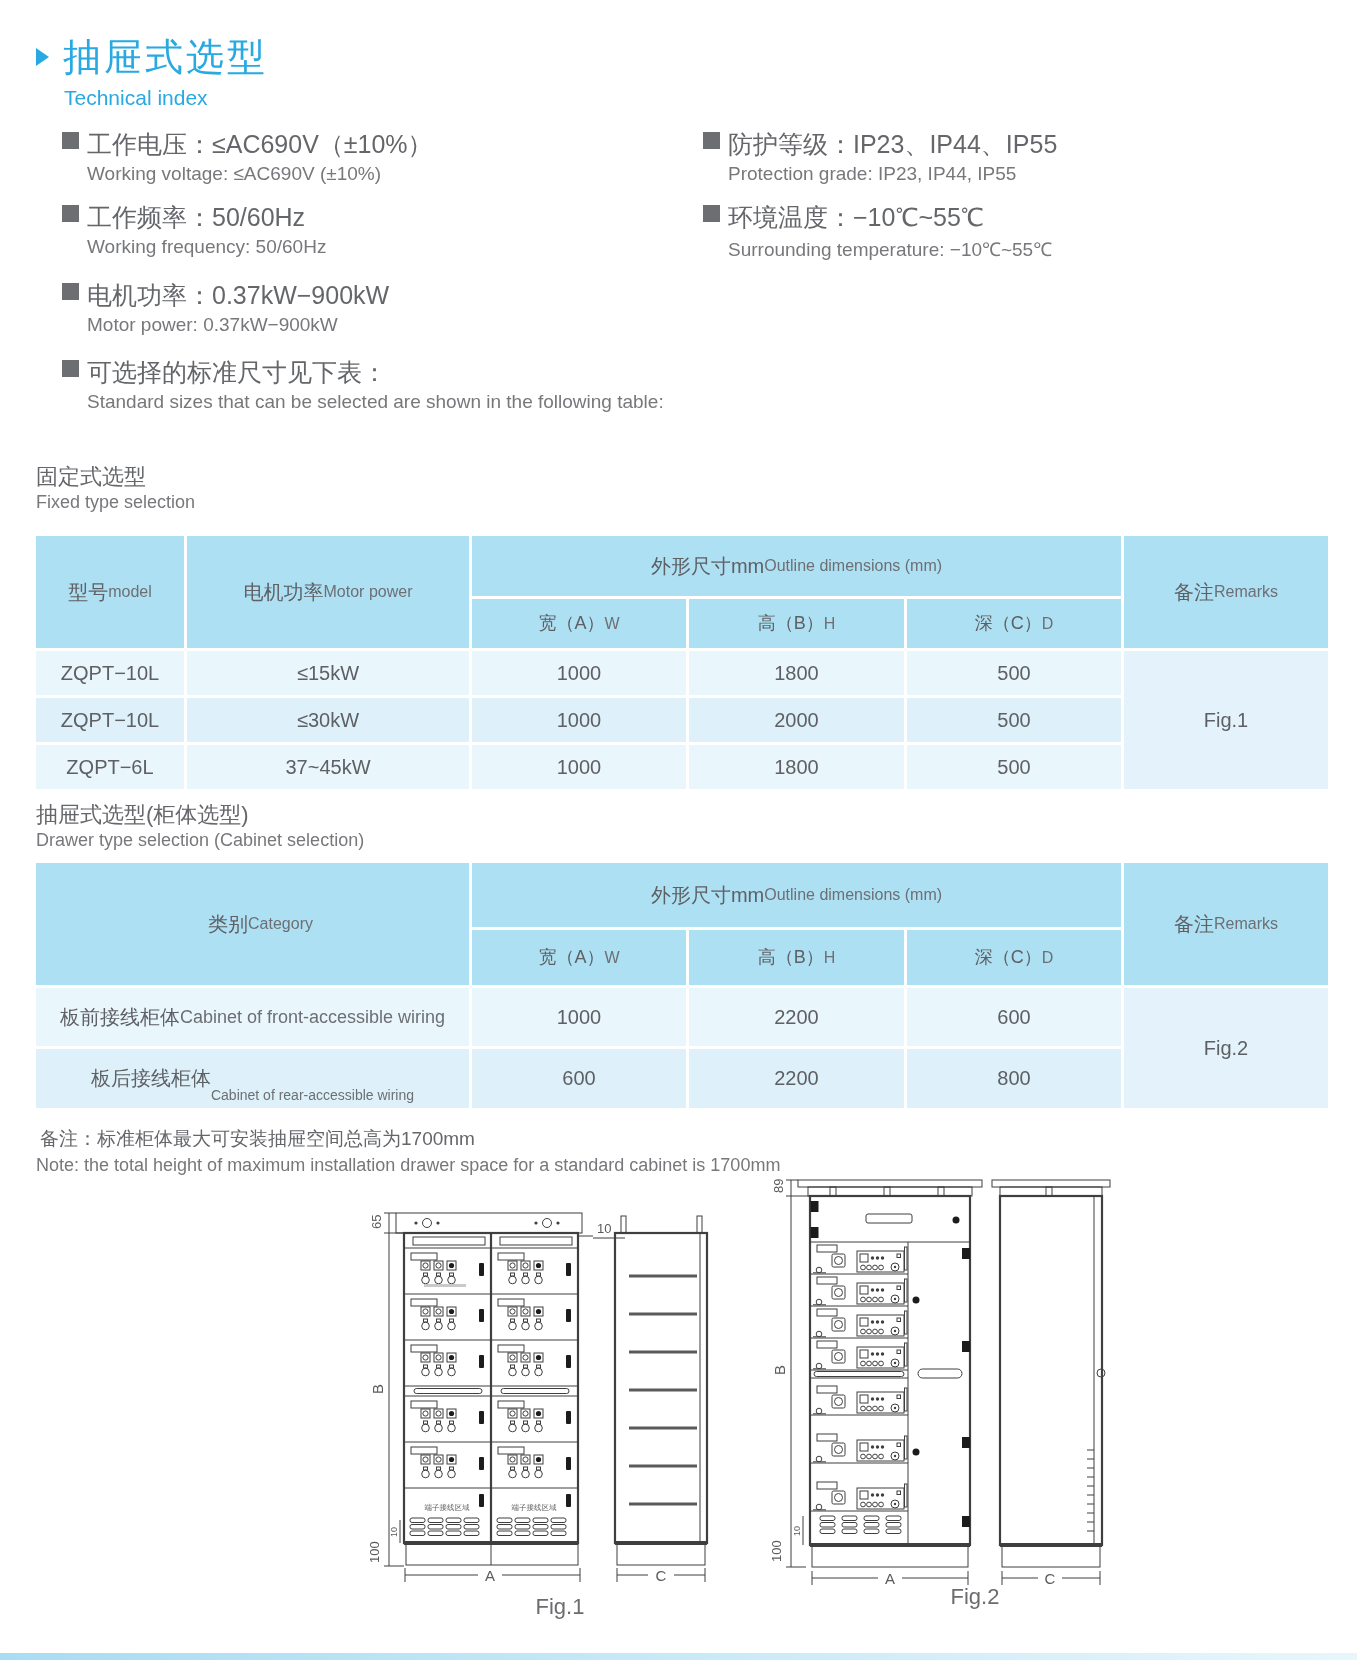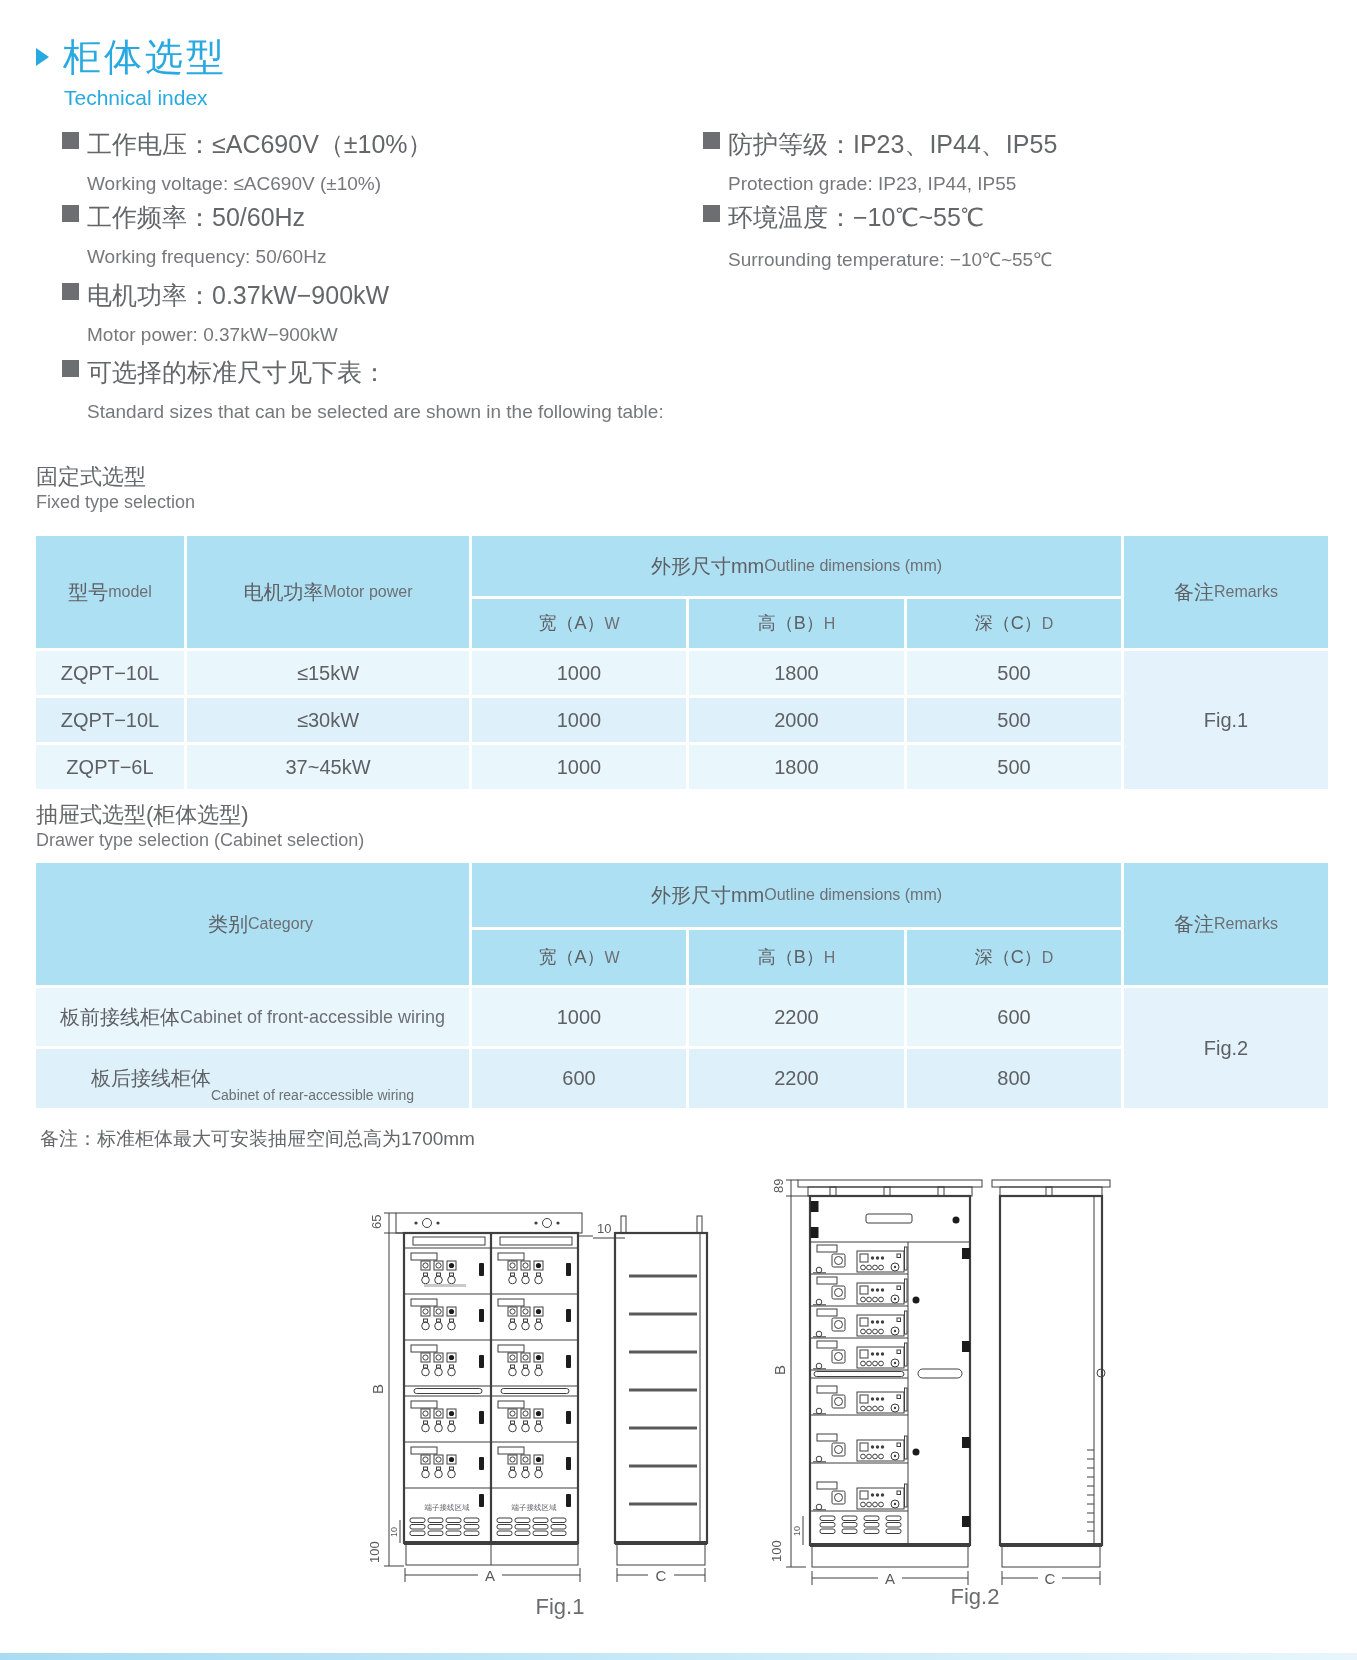--- a/index.html
+++ b/index.html
@@ -8,21 +8,21 @@
   
   .title-arrow{position:absolute;left:36px;top:48px;width:0;height:0;
     border-left:13px solid #29a9e1;border-top:9px solid transparent;border-bottom:9px solid transparent;}
   .title-zh{position:absolute;left:63px;top:32px;font-size:38px;letter-spacing:3px;color:#29a9e1;}
   .title-en{position:absolute;left:64px;top:86px;font-size:21px;color:#29a9e1;}
   
   .spec{position:absolute;}
   .spec .row{display:flex;align-items:flex-start;}
   .sq{width:17px;height:17px;background:#6d6e71;margin-top:4px;flex:0 0 17px;}
   .spec .zh{font-size:25px;color:#64666a;margin-left:8px;white-space:nowrap;}
-  .spec .en{font-size:19px;color:#77787b;margin-left:25px;margin-top:12px;white-space:nowrap;}
+  .spec .en{font-size:19px;color:#77787b;margin-left:25px;margin-top:2px;white-space:nowrap;}
   
   .sec-zh{position:absolute;font-size:22px;color:#64666a;}
   .sec-en{position:absolute;font-size:18px;color:#77787b;}
   
   .tbl{position:absolute;display:grid;gap:3px;}
   .tbl .c{display:flex;flex-direction:row;align-items:center;justify-content:center;text-align:center;line-height:1.25;}
   .hc{background:#aee0f4;}
   .dc{background:#e9f6fc;}
   .dc2{background:#def1fa;}
   .dcm{background:#e4f3fb;}
@@ -50,21 +50,21 @@
   
   .footer-bar{position:absolute;left:0;bottom:0;width:100%;height:7px;
      background:linear-gradient(to right,#a9dcf2,#e8f6fc);}
 </style>
 </head>
 <body>
 
 <div class="page">
 
   <div class="title-arrow"></div>
-  <div class="title-zh">柜体选型</div>
+  <div class="title-zh">抽屉式选型</div>
   <div class="title-en">Technical index</div>
 
   <div class="spec" style="left:62px;top:128px;">
     <div class="row">
         <div class="sq"></div>
       <div class="zh">工作电压：≤AC690V（±10%）</div>
       </div>
     <div class="en">Working voltage: ≤AC690V (±10%)</div>
   </div>
   <div class="spec" style="left:62px;top:201px;">
@@ -245,20 +245,21 @@
       </div>
     <div class="c dc2" style="grid-column:3;grid-row:4;">
         <div class="num">2200</div>
       </div>
     <div class="c dc2" style="grid-column:4;grid-row:4;">
         <div class="num">800</div>
       </div>
   </div>
 
   <div class="note-zh" style="left:40px;top:1126px;">备注：标准柜体最大可安装抽屉空间总高为1700mm</div>
+  <div class="note-en" style="left:36px;top:1155px;">Note: the total height of maximum installation drawer space for a standard cabinet is 1700mm</div>
 
   <svg class="figsvg" width="860" height="468" viewBox="330 1175 860 468">
     <defs>
       <g id="ventg">
         <rect x="0" y="0" width="15" height="4.5" rx="2"></rect>
           <rect x="0" y="6.5" width="15" height="4.5" rx="2"></rect>
           <rect x="0" y="13" width="15" height="4.5" rx="2"></rect>
       </g>
       <g id="f1drawer">
         <rect x="7" y="5" width="26" height="7"></rect>

